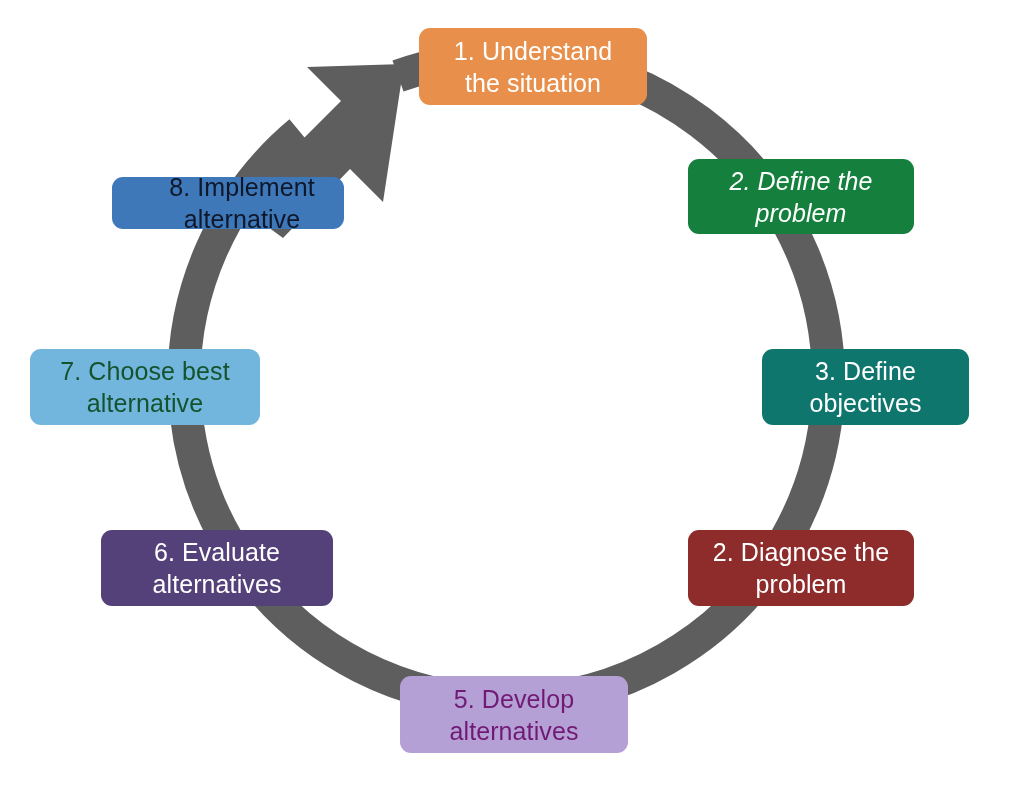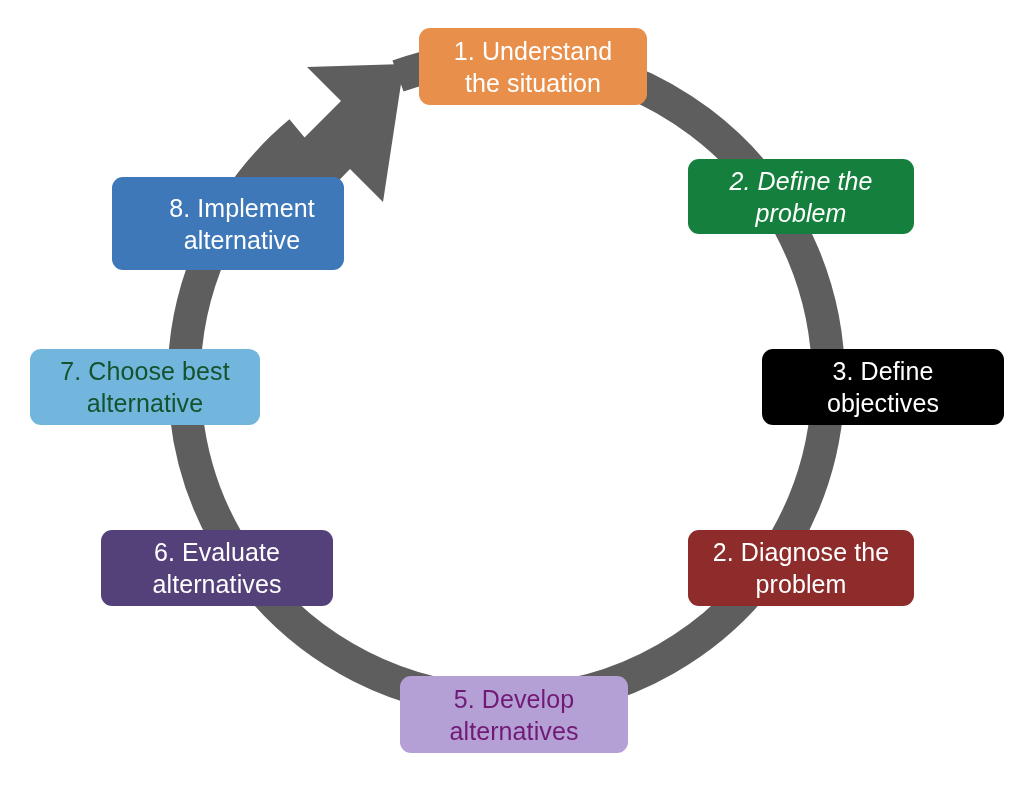--- a/index.html
+++ b/index.html
@@ -64,21 +64,21 @@
   <div class="step-box" style="left: 400px; top: 28px; width: 228px; height: 77px; background: rgb(232, 144, 75); color: rgb(255, 255, 255); margin-left: 19px;">
     <span class="step-label">1. Understand
 the situation</span>
   </div>
 
   <div class="step-box" style="left: 688px; top: 159px; width: 226px; height: 75px; background: #15803d; color: rgb(255, 255, 255); font-style: italic;">
     <span class="step-label">2. Define the
 problem</span>
   </div>
 
-  <div class="step-box" style="left: 762px; top: 349px; width: 242px; height: 76px; background: #000000; color: rgb(255, 255, 255);">
+  <div class="step-box" style="left: 762px; top: 349px; width: 207px; height: 76px; background: #0f766e; color: rgb(255, 255, 255);">
     <span class="step-label">3. Define
 objectives</span>
   </div>
 
   <div class="step-box" style="left: 688px; top: 530px; width: 226px; height: 76px; background: rgb(142, 43, 43); color: rgb(255, 255, 255);">
     <span class="step-label">2. Diagnose the
 problem</span>
   </div>
 
   <div class="step-box" style="left: 400px; top: 676px; width: 228px; height: 77px; background: rgb(181, 160, 214); color: #701a75;">
@@ -89,18 +89,18 @@
   <div class="step-box" style="left: 101px; top: 530px; width: 232px; height: 76px; background: rgb(85, 65, 122); color: rgb(255, 255, 255);">
     <span class="step-label">6. Evaluate
 alternatives</span>
   </div>
 
   <div class="step-box" style="left: 30px; top: 349px; width: 230px; height: 76px; background: rgb(114, 181, 221); color: #14532d;">
     <span class="step-label">7. Choose best
 alternative</span>
   </div>
 
-  <div class="step-box" style="left: 112px; top: 177px; width: 232px; height: 93px; background: rgb(62, 120, 184); color: #ffffff; padding-left: 40px;">
+  <div class="step-box" style="left: 112px; top: 177px; width: 232px; height: 52px; background: rgb(62, 120, 184); color: #0f172a; padding-left: 40px;">
     <span class="step-label">8. Implement
 alternative</span>
   </div>
 
 </div>
 
 </body></html>

